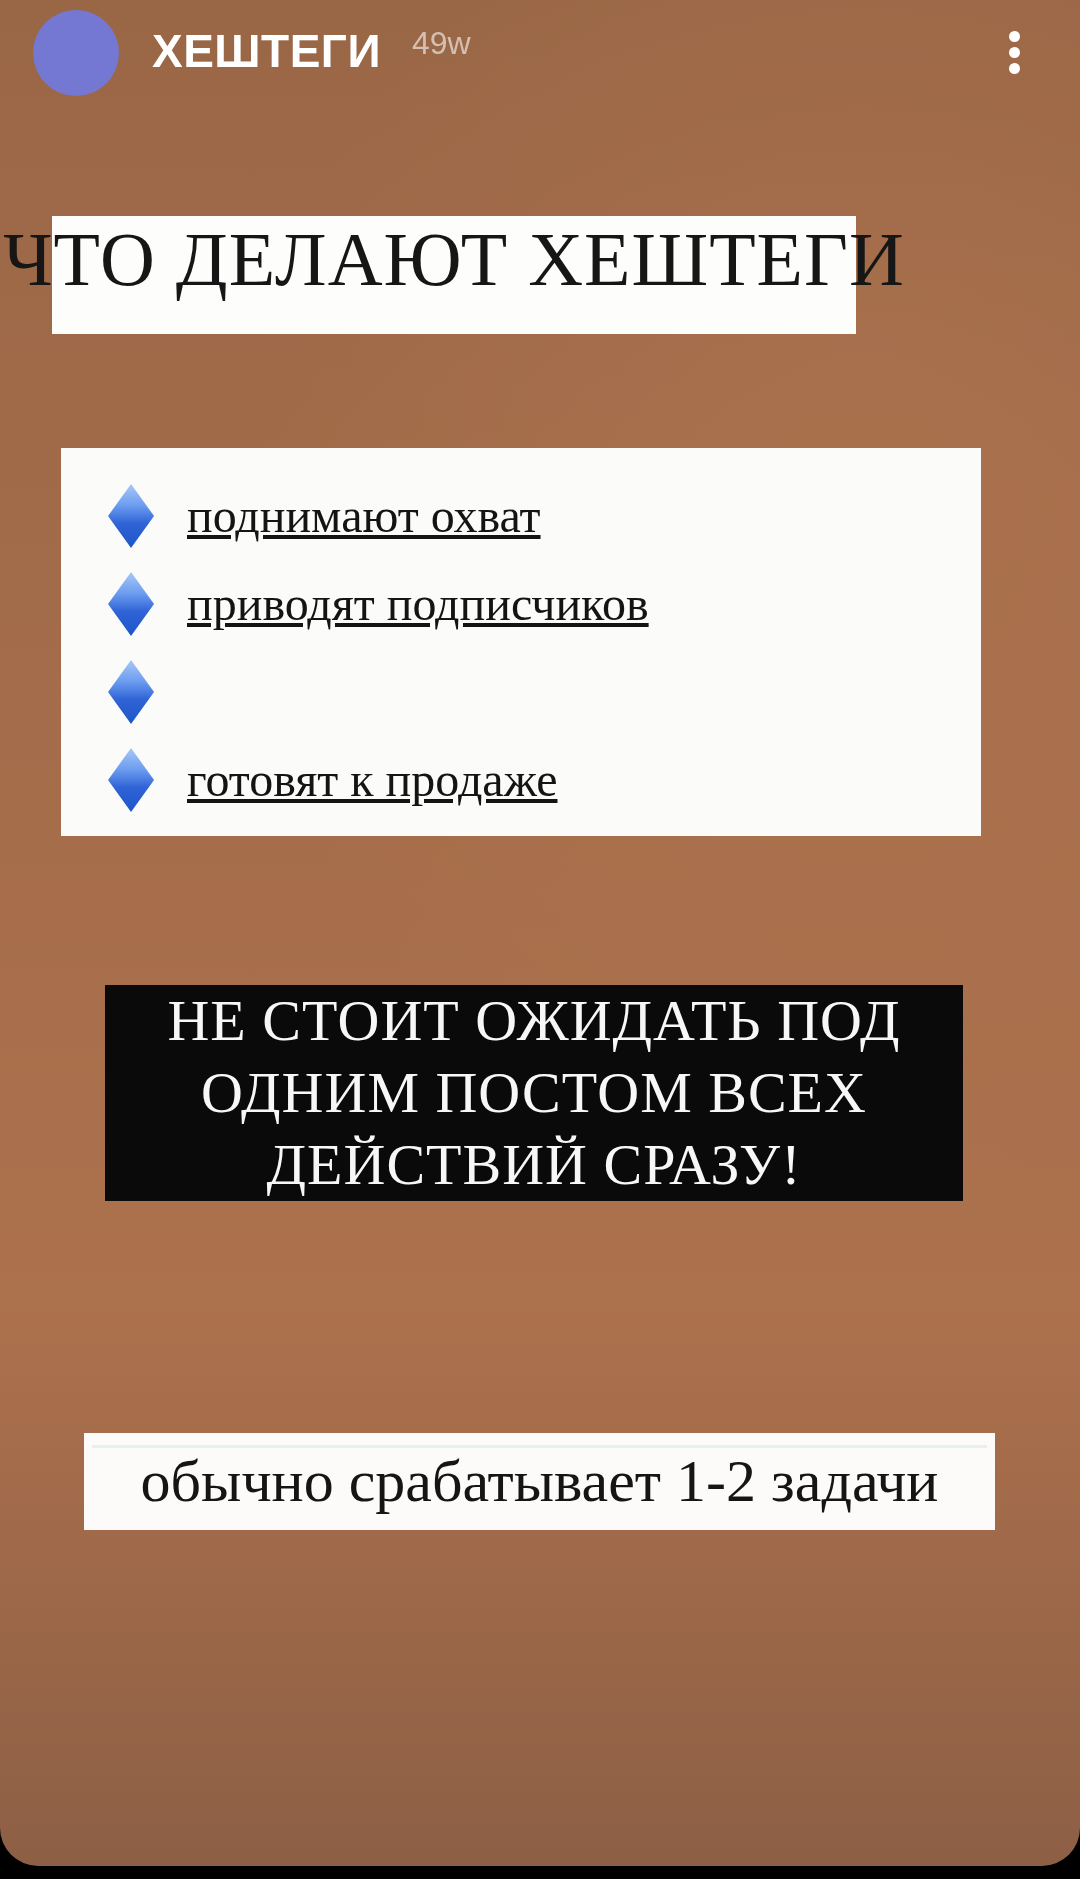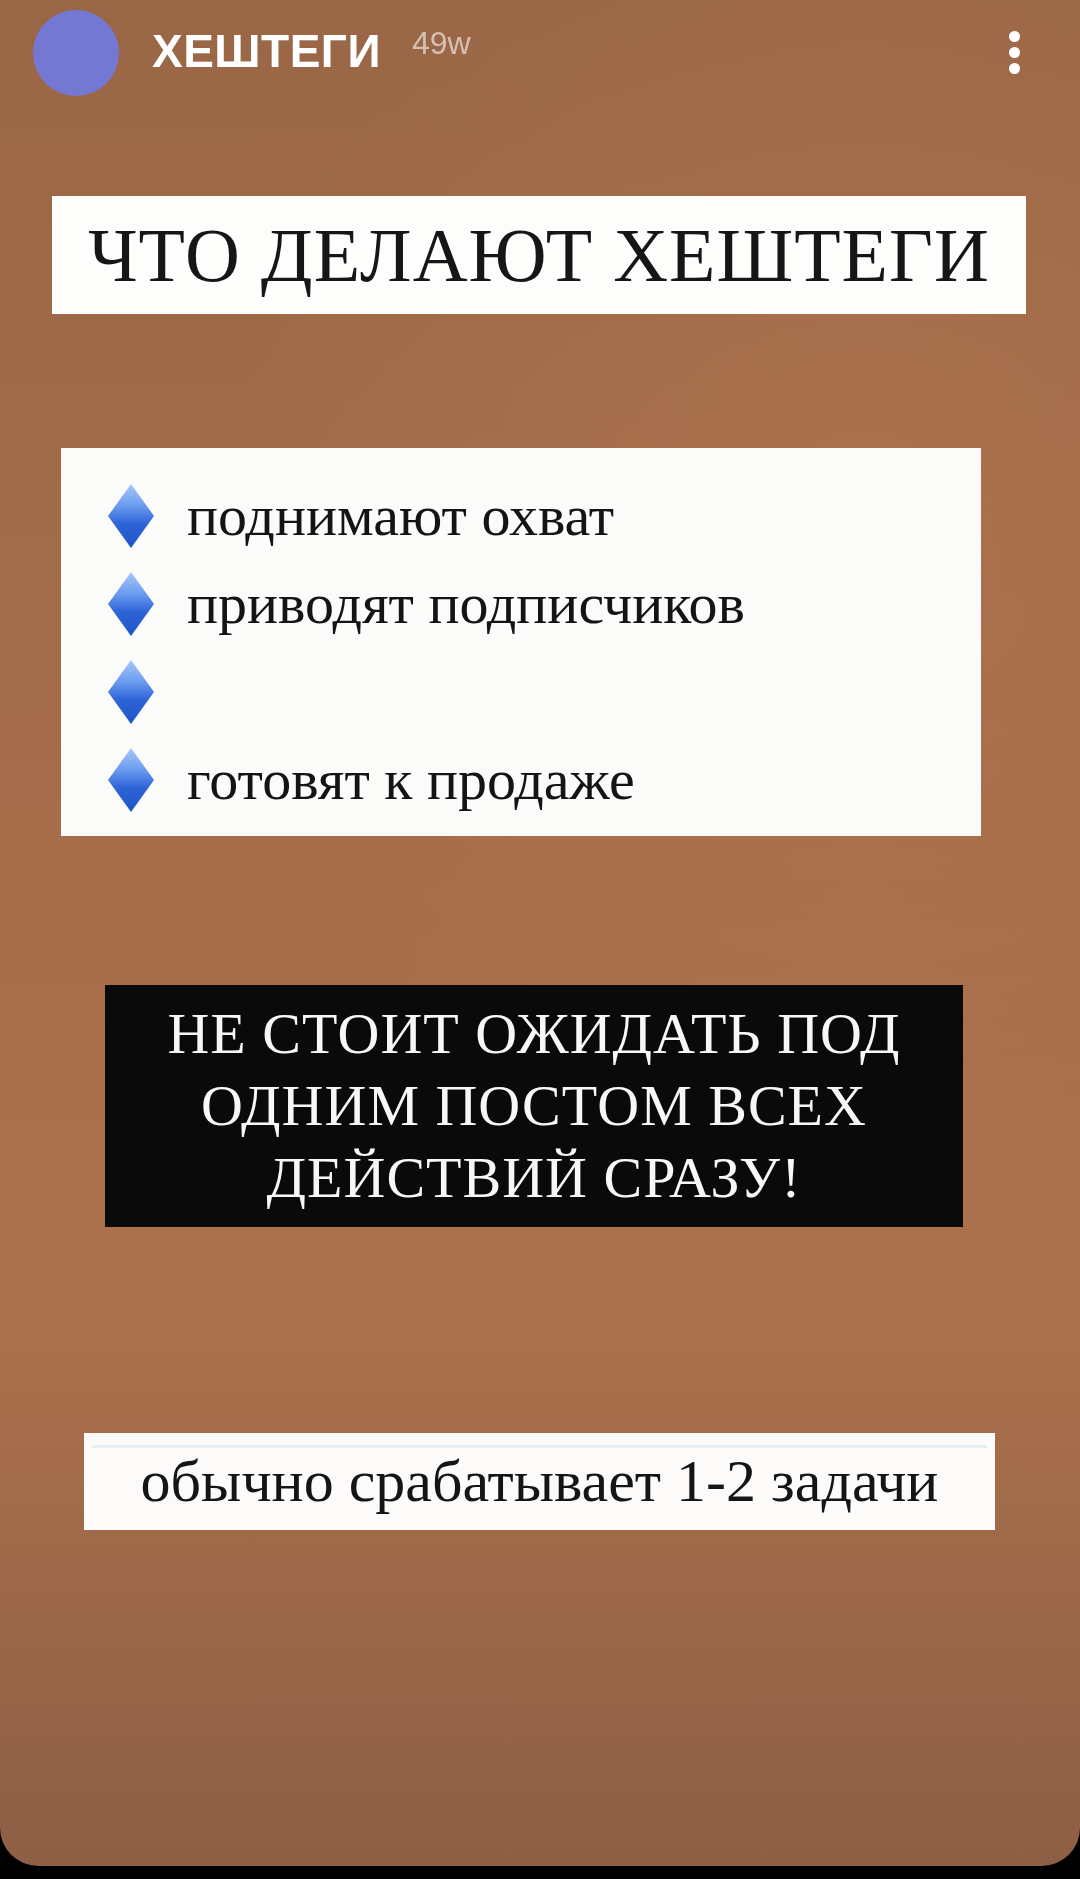--- a/index.html
+++ b/index.html
@@ -81,25 +81,25 @@
   }
 
   
   .card {
     position: absolute;
     box-sizing: border-box;
     font-family: "Liberation Serif", "DejaVu Serif", serif;
   }
 
   .title-card {
-    left: 52px; top: 196px;
-    width: 974px; height: 118px;
+    left: 52px; top: 216px;
+    width: 804px; height: 118px;
     background: #fdfdfc;
     display: flex;
-    align-items: center;
+    align-items: flex-start;
     justify-content: center;
   }
   .title-card-text {
     font-size: 76px;
     letter-spacing: 1px;
     color: #161616;
     white-space: nowrap;
   }
 
   .list-card {
@@ -115,29 +115,30 @@
     padding-left: 47px;
   }
   .blue-diamond-icon {
     width: 46px; height: 64px;
     flex: 0 0 46px;
     margin-right: 33px;
     clip-path: polygon(50% 0%, 100% 50%, 50% 100%, 0% 50%);
     background: linear-gradient(180deg, #a9c8f7 0%, #6b9cef 34%, #2f63d6 62%, #1d55c9 100%);
   }
   .list-item-text {
-    font-size: 58px;
+    font-size: 48px;
     color: #141414;
     white-space: nowrap;
     line-height: 1;
+    text-decoration: underline;
   }
 
   .warning-card {
     left: 105px; top: 985px;
-    width: 858px; height: 242px;
+    width: 858px; height: 216px;
     background: #0a0a0a;
     color: #f7f7f7;
     display: flex;
     flex-direction: column;
     align-items: center;
     justify-content: center;
     text-align: center;
   }
   .warning-line {
     font-size: 58px;

